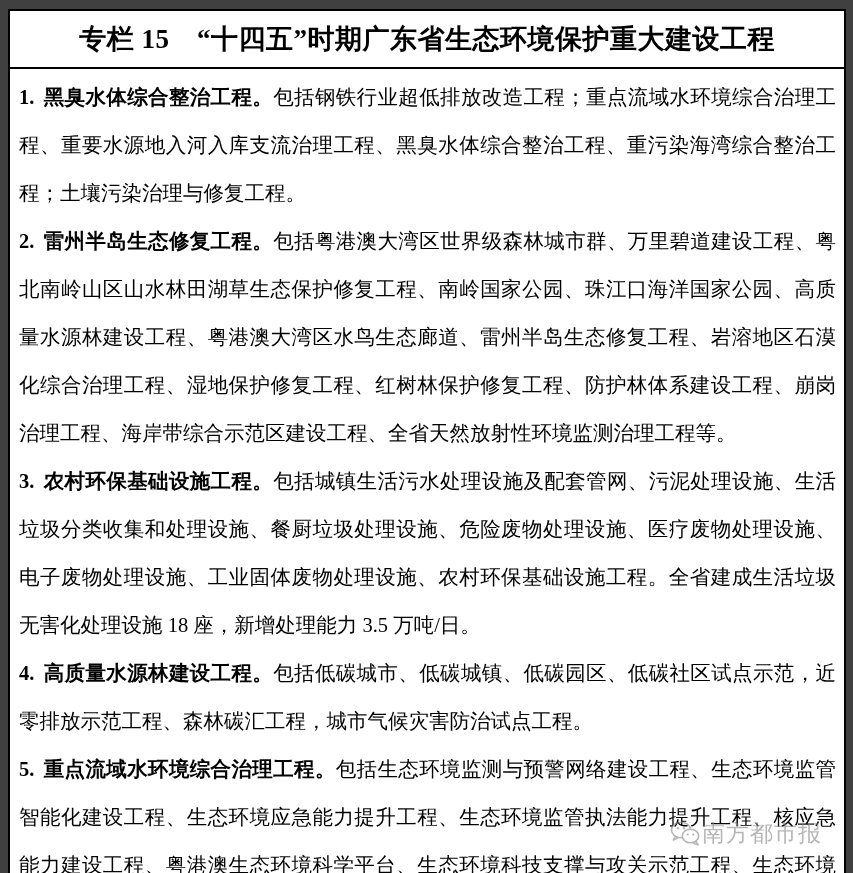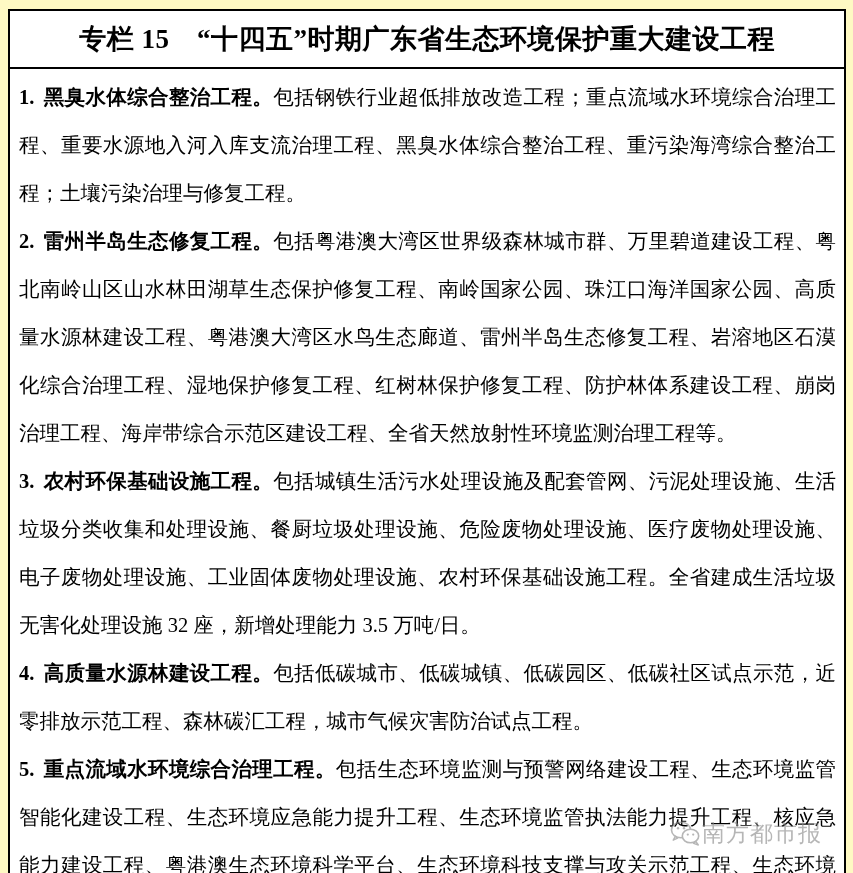--- a/index.html
+++ b/index.html
@@ -12,21 +12,21 @@
     height: 873px;
     overflow: hidden;
     font-family: "Liberation Serif", "DejaVu Serif", serif;
     color: #000000;
   }
 
   #page {
     position: relative;
     width: 853px;
     height: 873px;
-    background: #fef9c3;
+    background: #404040;
   }
 
   
   .doc-frame {
     position: absolute;
     left: 8px;
     top: 9px;
     width: 838px;      
     height: 880px;     
     border: 2px solid #000000;
@@ -121,21 +121,21 @@
 
       <p class="para first">
         <span class="num">1.</span><span class="lead">黑臭水体综合整治工程。</span><span class="rest">包括钢铁行业超低排放改造工程；重点流域水环境综合治理工程、重要水源地入河入库支流治理工程、黑臭水体综合整治工程、重污染海湾综合整治工程；土壤污染治理与修复工程。</span>
       </p>
 
       <p class="para">
         <span class="num">2.</span><span class="lead">雷州半岛生态修复工程。</span><span class="rest">包括粤港澳大湾区世界级森林城市群、万里碧道建设工程、粤北南岭山区山水林田湖草生态保护修复工程、南岭国家公园、珠江口海洋国家公园、高质量水源林建设工程、粤港澳大湾区水鸟生态廊道、雷州半岛生态修复工程、岩溶地区石漠化综合治理工程、湿地保护修复工程、红树林保护修复工程、防护林体系建设工程、崩岗治理工程、海岸带综合示范区建设工程、全省天然放射性环境监测治理工程等。</span>
       </p>
 
       <p class="para">
-        <span class="num">3.</span><span class="lead">农村环保基础设施工程。</span><span class="rest">包括城镇生活污水处理设施及配套管网、污泥处理设施、生活垃圾分类收集和处理设施、餐厨垃圾处理设施、危险废物处理设施、医疗废物处理设施、电子废物处理设施、工业固体废物处理设施、农村环保基础设施工程。全省建成生活垃圾无害化处理设施 32 座，新增处理能力 3.5 万吨/日。</span>
+        <span class="num">3.</span><span class="lead">农村环保基础设施工程。</span><span class="rest">包括城镇生活污水处理设施及配套管网、污泥处理设施、生活垃圾分类收集和处理设施、餐厨垃圾处理设施、危险废物处理设施、医疗废物处理设施、电子废物处理设施、工业固体废物处理设施、农村环保基础设施工程。全省建成生活垃圾无害化处理设施 18 座，新增处理能力 3.5 万吨/日。</span>
       </p>
 
       <p class="para">
         <span class="num">4.</span><span class="lead">高质量水源林建设工程。</span><span class="rest">包括低碳城市、低碳城镇、低碳园区、低碳社区试点示范，近零排放示范工程、森林碳汇工程，城市气候灾害防治试点工程。</span>
       </p>
 
       <p class="para">
         <span class="num">5.</span><span class="lead">重点流域水环境综合治理工程。</span><span class="rest">包括生态环境监测与预警网络建设工程、生态环境监管智能化建设工程、生态环境应急能力提升工程、生态环境监管执法能力提升工程、核应急能力建设工程、粤港澳生态环境科学平台、生态环境科技支撑与攻关示范工程、生态环境智慧云平台。</span>
       </p>
 

